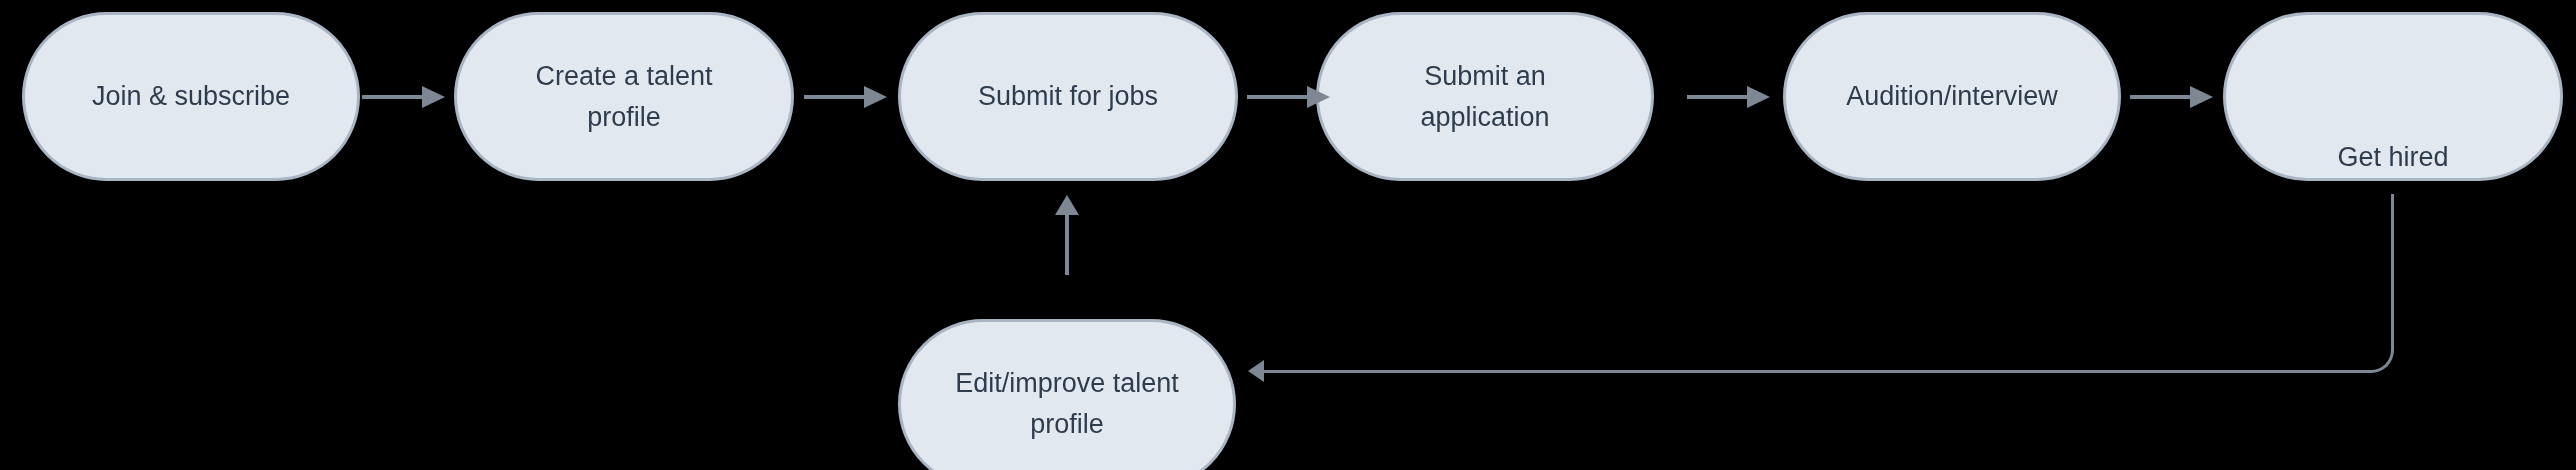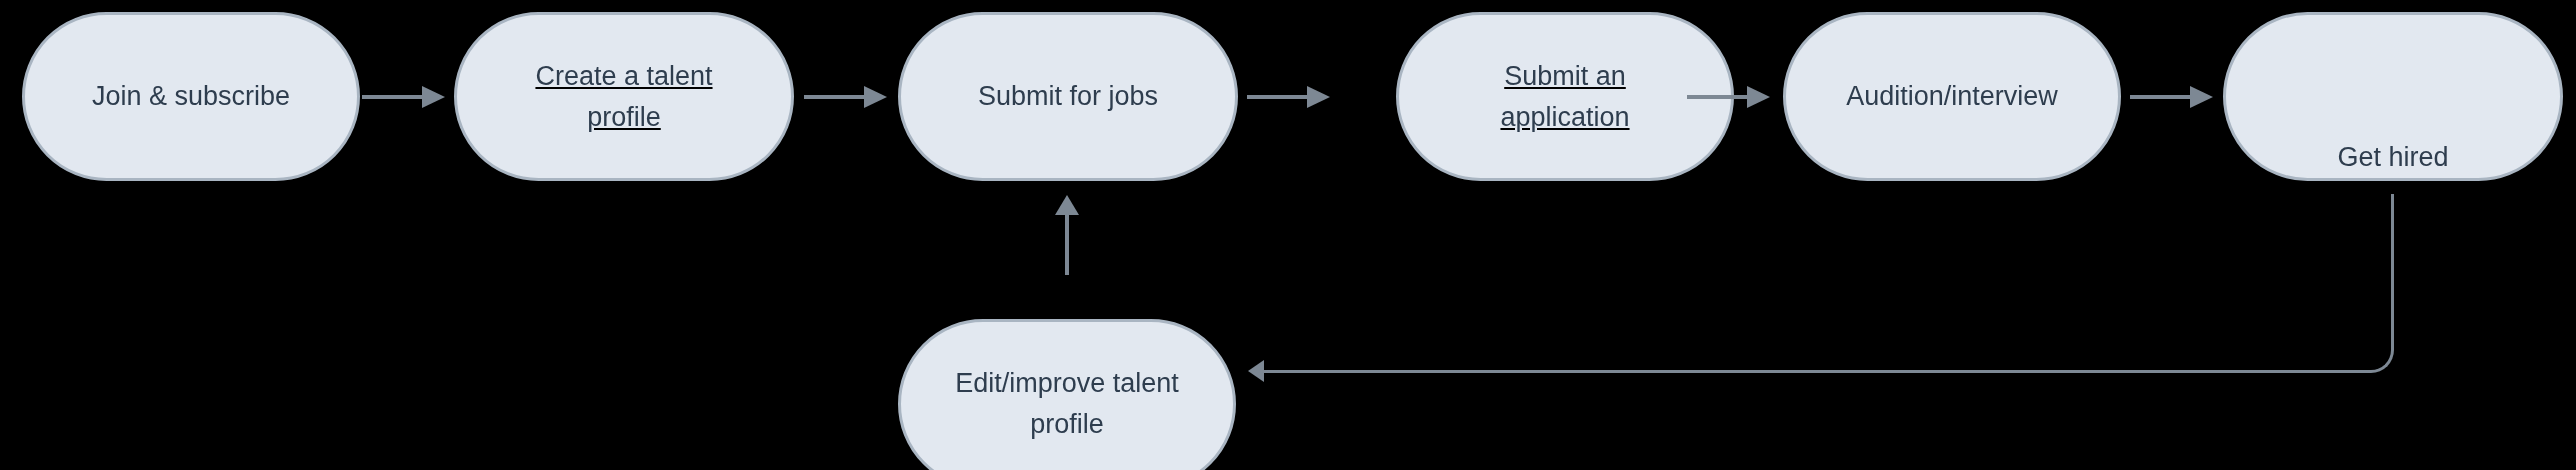--- a/index.html
+++ b/index.html
@@ -33,23 +33,23 @@
   .node .label {
     display: block;
     max-width: 281px;
     font-size: 27px;
     line-height: 41px;
     color: var(--text-color);
     text-align: center;
     white-space: pre-line;
   }
   .n-join     { left: 22px;   top: 12.3px;  width: 338px; }
-  .n-create   { left: 454px;  top: 12.3px;  width: 340px; text-decoration: underline; }
+  .n-create   { left: 454px;  top: 12.3px;  width: 340px; }
   .n-search   { left: 898px; top: 12.3px;  width: 340px; }
-  .n-submit   { left: 1396px; top: 12.3px;  width: 338px; text-decoration: underline; }
+  .n-submit   { left: 1316px; top: 12.3px;  width: 338px; }
   .n-audition { left: 1783px; top: 12.3px;  width: 338px; align-items: center; }
   .n-hired    { left: 2223px; top: 12.3px;  width: 340px; align-items: flex-end; }
   .n-edit     { left: 898px; top: 286px; width: 338px; height: 170px; margin-top: 33px; }
   
   .harrow { position: absolute; top: 86px; width: 83px; height: 23px; }
   .a1 { left: 362px; }
   .a2 { left: 804px; }
   .a3 { left: 1247px; }
   .a4 { left: 1687px; }
   .a5 { left: 2130px; }

